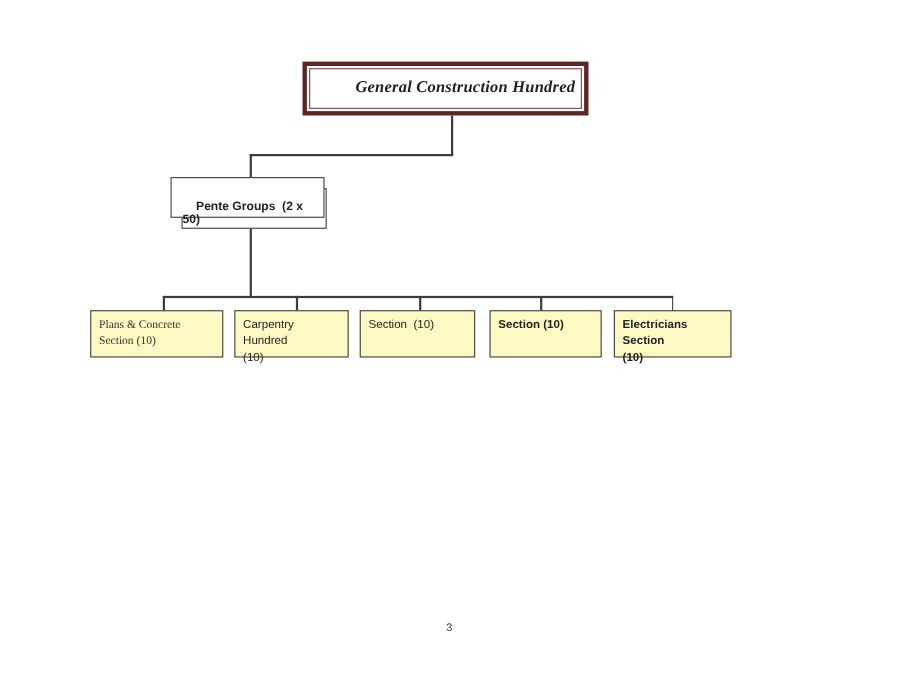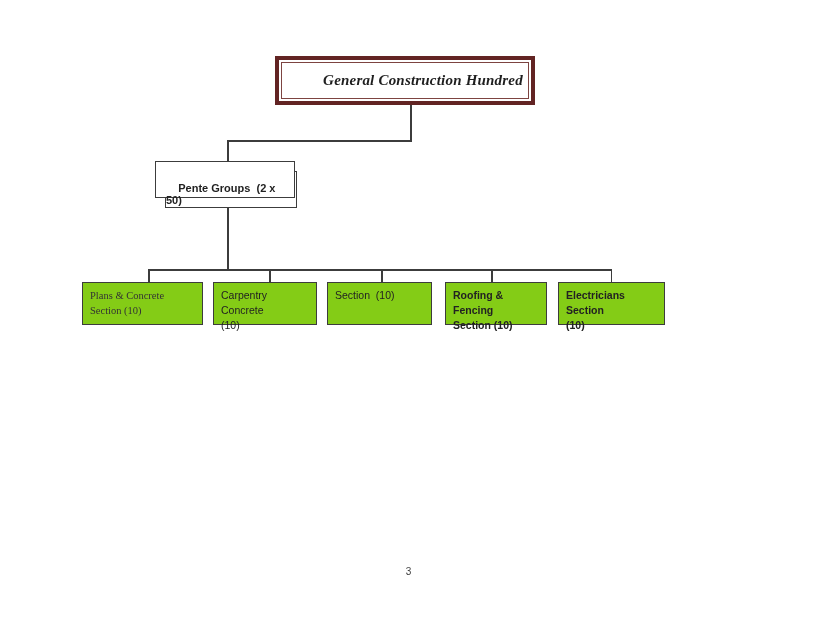--- a/index.html
+++ b/index.html
@@ -68,21 +68,21 @@
     font-size: 11px;
     font-weight: 600;
     white-space: pre-wrap;
   }
 
   
   .section-node {
     position: absolute;
     top: 282px;
     height: 43px;
-    background: #84cc16;
+    background: #fef9c3;
     border: 1.5px solid var(--box_border);
     padding: 5px 6px 0 7px;
     font-size: 10.5px;
     line-height: 15px;
   }
   .section-node span { display: block; white-space: pre-wrap; }
   .section-node.serif { font-family: "Liberation Serif", serif; color: #333333; }
   .section-node.bold { font-weight: 700; }
   .sec-1 { left: 82px;  width: 121px; }
   .sec-2 { left: 213px; width: 104px; }
@@ -126,28 +126,27 @@
   <div class="line v" style="left:269px; top:269px; height:14px;"></div>
   <div class="line v" style="left:381px; top:269px; height:14px;"></div>
   <div class="line v" style="left:491px; top:269px; height:14px;"></div>
   <div class="line v" style="left:610.5px; top:269px; height:14px;"></div>
 
   <div class="section-node serif sec-1">
     <span>Plans &amp; Concrete</span>
     <span>Section (10)</span>
   </div>
   <div class="section-node sec-2">
-    <span>Carpentry Concrete</span>
+    <span>Carpentry Hundred</span>
     <span>(10)</span>
   </div>
   <div class="section-node sec-3">
     <span>Section  (10)</span>
   </div>
   <div class="section-node bold sec-4">
-    <span>Roofing &amp; Fencing</span>
     <span>Section (10)</span>
   </div>
   <div class="section-node bold sec-5">
     <span>Electricians Section</span>
     <span>(10)</span>
   </div>
 
   <div class="page-number">3</div>
 
 </div>

